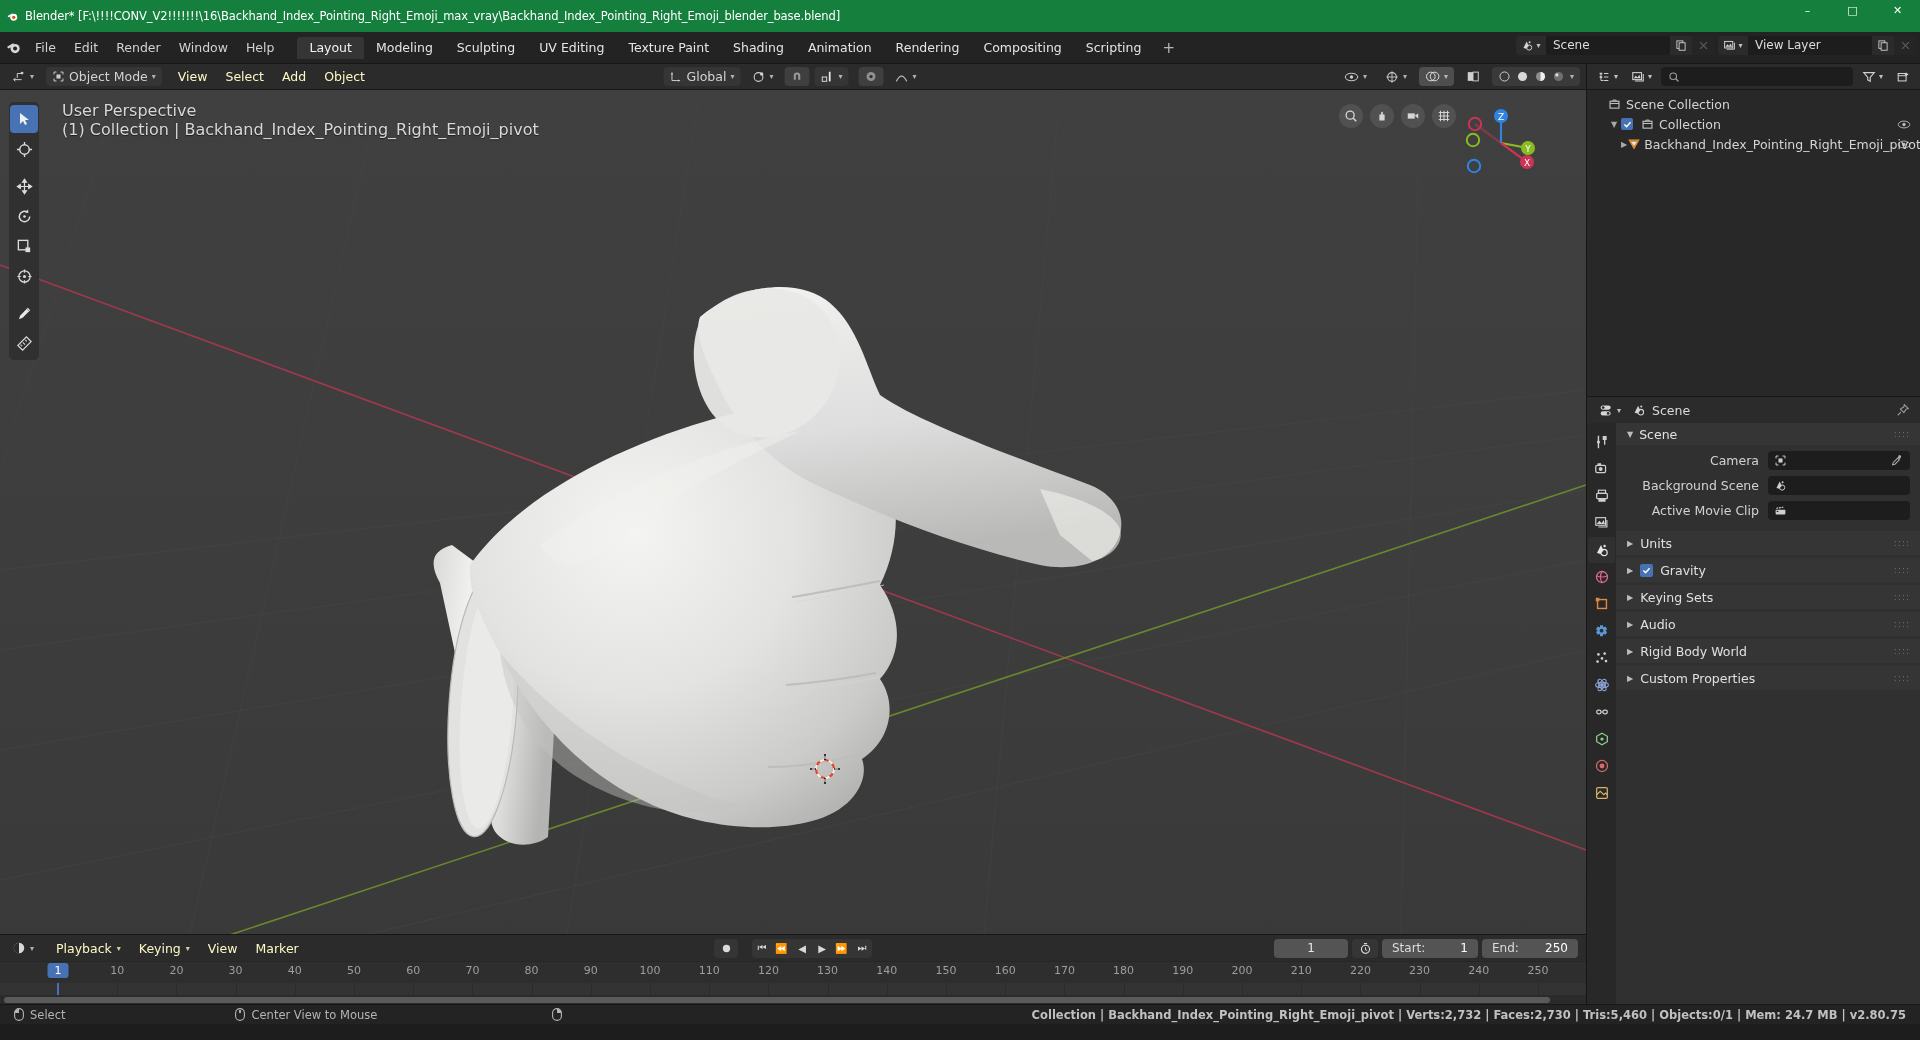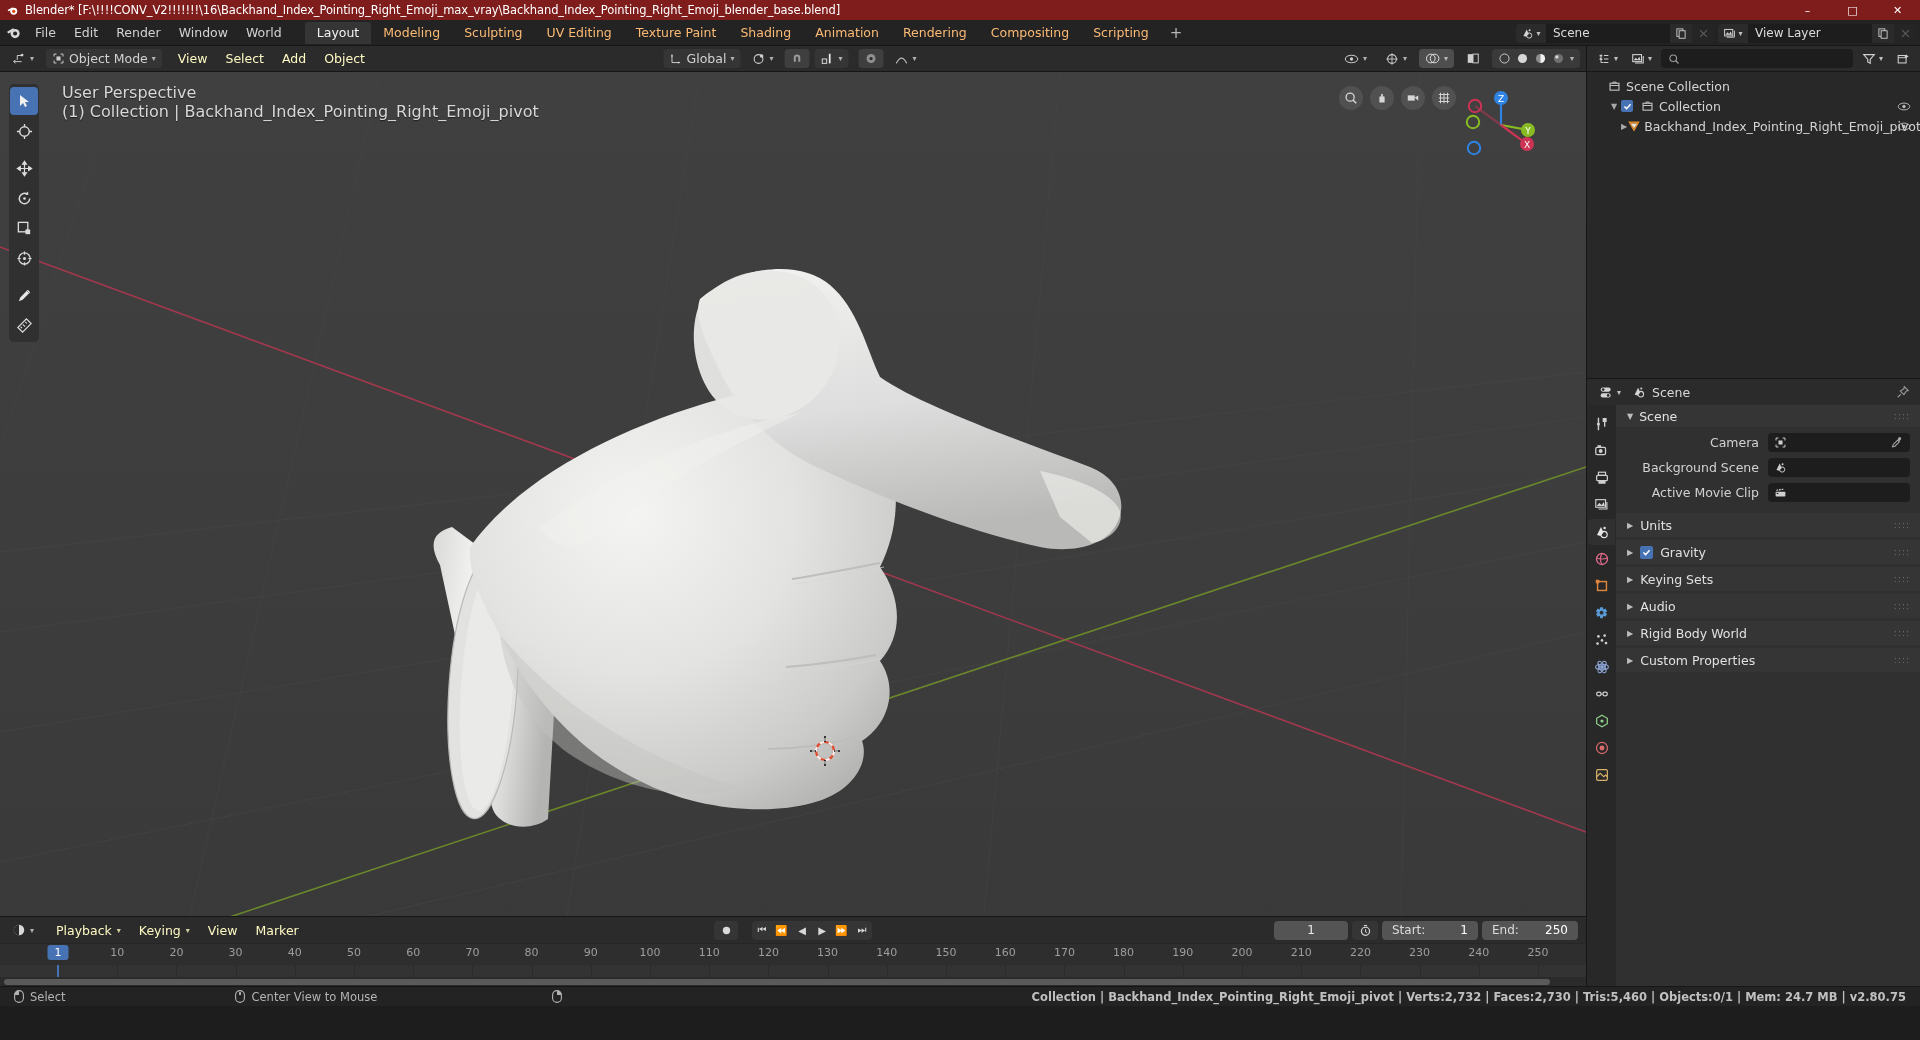--- a/index.html
+++ b/index.html
@@ -1,32 +1,32 @@
 <!DOCTYPE html>
 <html><head>
 <meta charset="utf-8">
 <style>
   * { box-sizing: border-box; margin:0; padding:0; }
   html,body { width:1920px; height:1040px; overflow:hidden; background:#1d1d1d;
     font-family:"DejaVu Sans", sans-serif; }
   body { font-size:13px; color:#e6e6e6; -webkit-font-smoothing:antialiased; }
 
   
-  .titlebar{height:20px;background:#7f1d1d;display:flex;align-items:center;position:relative;}
+  .titlebar{height:32px;background:#15803d;display:flex;align-items:center;position:relative;}
   .titlebar .tb-icon{width:16px;height:16px;margin-left:4px;margin-right:5px;display:flex;align-items:center;justify-content:center;}
   .titlebar .tb-text{font-size:11.5px;color:#ffffff;white-space:nowrap;letter-spacing:-0.1px;}
   .winbtns{position:absolute;right:0;top:0;height:20px;display:flex;}
   .winbtn{width:45px;height:20px;display:flex;align-items:center;justify-content:center;color:#fff;font-size:11px;}
 
   
-  .topbar{height:26px;background:#232323;display:flex;align-items:center;position:relative;border-bottom:1px solid #161616;}
+  .topbar{height:32px;background:#232323;display:flex;align-items:center;position:relative;border-bottom:1px solid #161616;}
   .blender-logo{width:26px;height:26px;display:flex;align-items:center;justify-content:center;}
   .menu-item{padding:0 9px;height:26px;line-height:26px;font-size:12.5px;color:#d2d2d2;white-space:nowrap;}
   .ws-tabs{display:flex;align-items:center;margin-left:14px;height:26px;justify-content:center;}
-  .ws-tab{padding:0 12px;height:22px;line-height:22px;font-size:12.5px;color:#fdba74;white-space:nowrap;border-radius:3px 3px 0 0;}
+  .ws-tab{padding:0 12px;height:22px;line-height:22px;font-size:12.5px;color:#e5e5e5;white-space:nowrap;border-radius:3px 3px 0 0;}
   .ws-tab.active{background:#353535;color:#f2f2f2;}
   .ws-add{padding:0 9px;color:#b6b6b6;font-size:15px;line-height:22px;}
   .topbar-right{position:absolute;right:4px;top:0;height:26px;display:flex;align-items:center;gap:4px;}
   .id-block{display:flex;align-items:center;height:19px;border-radius:4px;overflow:hidden;}
   .id-icon{width:30px;height:19px;background:#2b2b2b;display:flex;align-items:center;justify-content:center;gap:2px;}
   .id-name{background:#1d1d1d;height:19px;min-width:124px;display:flex;align-items:center;padding:0 7px;font-size:12px;color:#dcdcdc;}
   .id-btn{width:22px;height:19px;background:#2b2b2b;display:flex;align-items:center;justify-content:center;}
   .id-btn.dim{opacity:0.35;}
 
   
@@ -145,21 +145,21 @@
     <svg width="17" height="17" viewBox="0 0 16 16">
         <circle cx="9.5" cy="9" r="4.3" fill="#d8d8d8"></circle>
         <circle cx="9.5" cy="9" r="1.9" fill="#232323"></circle>
         <path d="M2 7.3 L8 3.7 L8 6.8 L3 8.9 Z" fill="#d8d8d8"></path>
       </svg>
   </span>
   <div class="menu-item">File</div>
   <div class="menu-item">Edit</div>
   <div class="menu-item">Render</div>
   <div class="menu-item">Window</div>
-  <div class="menu-item">World</div>
+  <div class="menu-item">Help</div>
 
   <div class="ws-tabs">
     <div class="ws-tab active">Layout</div>
     <div class="ws-tab">Modeling</div>
     <div class="ws-tab">Sculpting</div>
     <div class="ws-tab">UV Editing</div>
     <div class="ws-tab">Texture Paint</div>
     <div class="ws-tab">Shading</div>
     <div class="ws-tab">Animation</div>
     <div class="ws-tab">Rendering</div>

